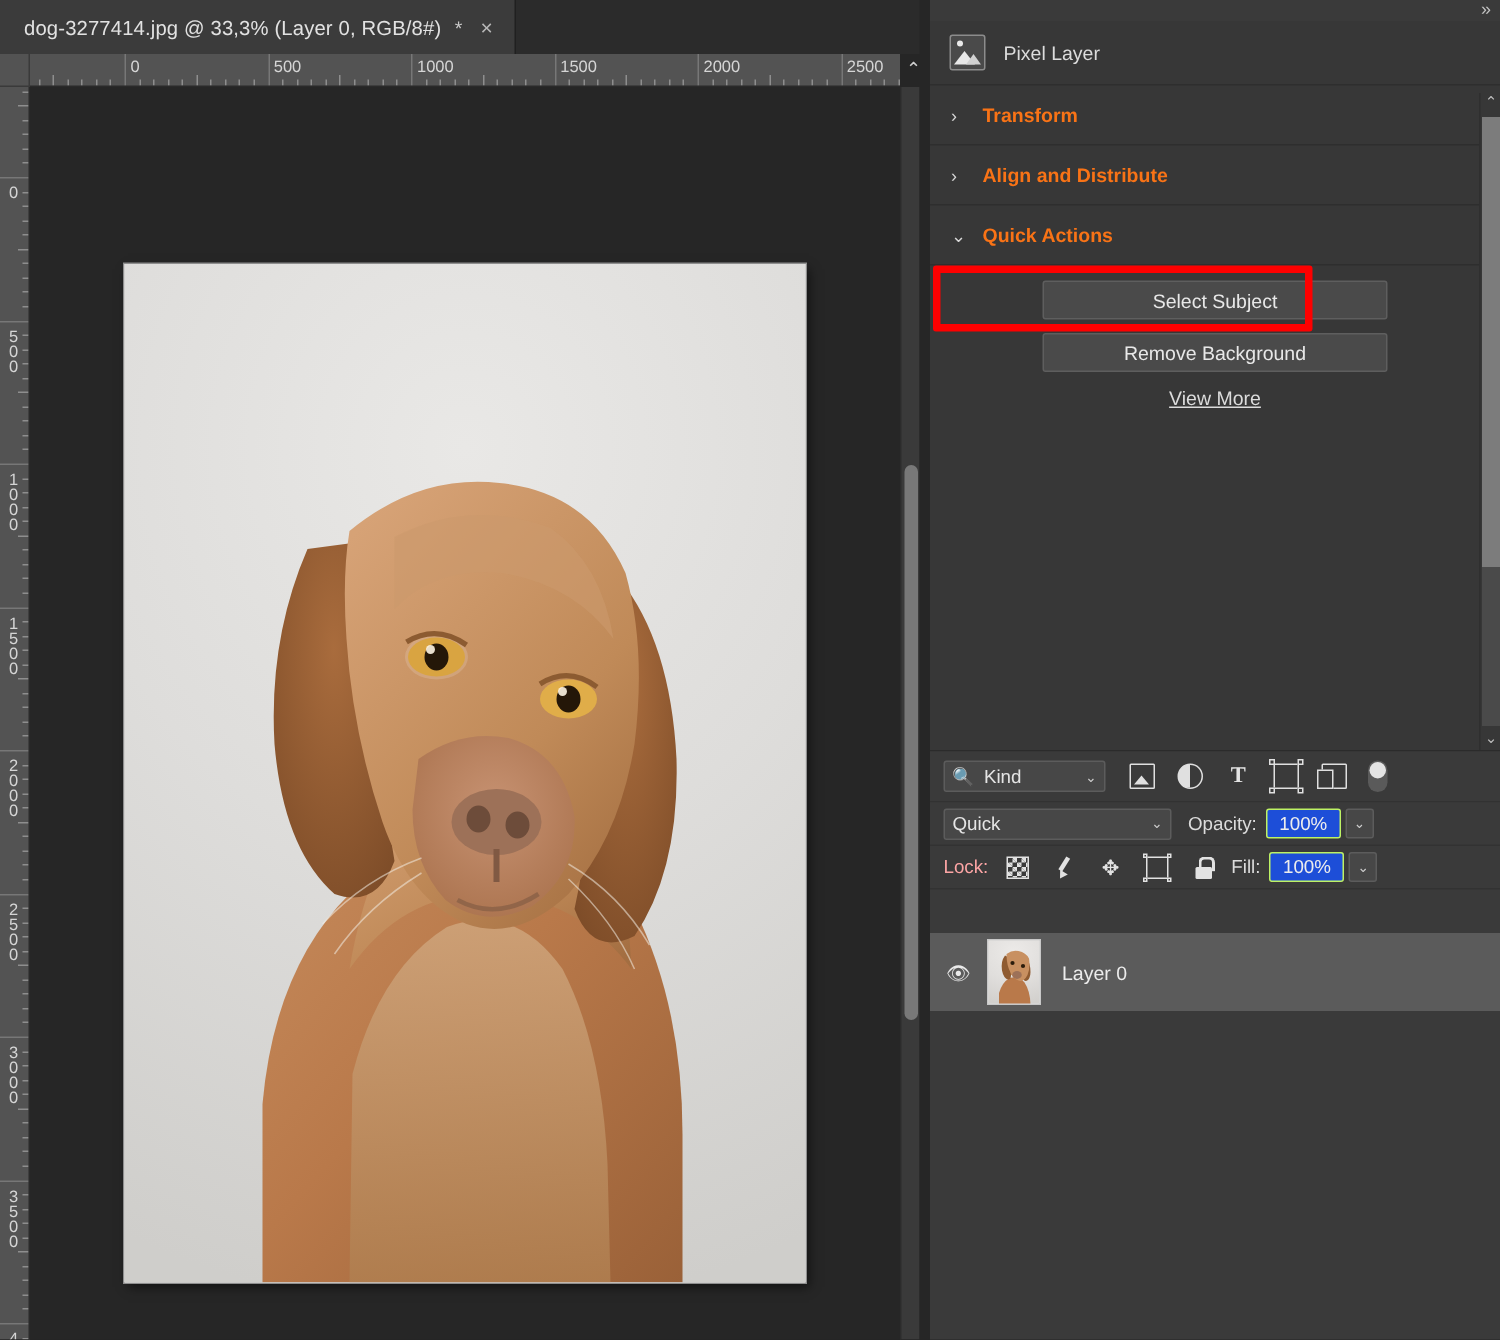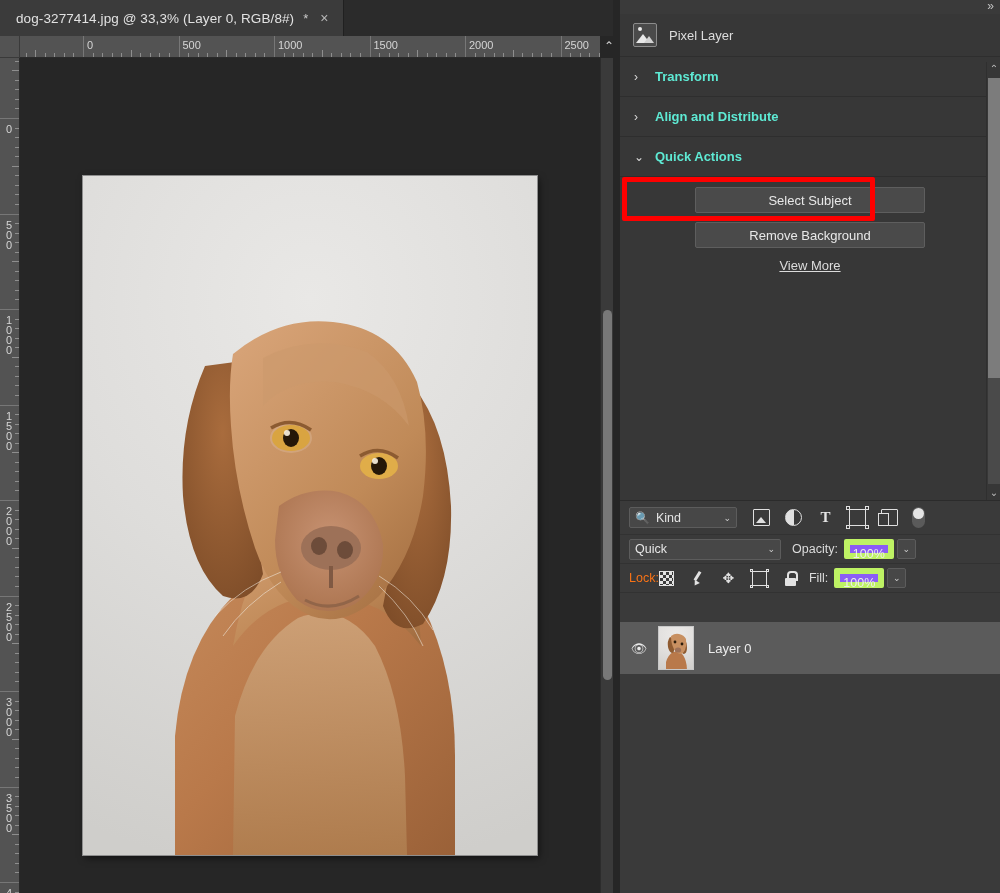--- a/index.html
+++ b/index.html
@@ -99,21 +99,21 @@
   .layerinfo-icon .sun { position: absolute; left: 4px; top: 3px; width: 4px; height: 4px; border-radius: 50%; background: #eaeaea; }
   .layerinfo-label { color: #dcdcdc; font-size: 13px; }
 
   .section-head {
     display: flex; align-items: center; gap: 11px;
     height: 40px; padding: 0 14px;
     border-bottom: 1px solid #2e2e2e;
     cursor: pointer;
   }
   .twisty { color: #d8d8d8; font-size: 12px; width: 10px; display: inline-block; }
-  .section-title { color: #5eead4; font-size: 13px; font-weight: bold; }
+  .section-title { color: #f97316; font-size: 13px; font-weight: bold; }
 
   .qa-body { padding: 10px 0 16px; position: relative; }
   .qa-btn {
     display: block; width: 230px; margin: 0 auto 9px; height: 26px;
     background: #4a4a4a; border: 1px solid #5e5e5e; border-radius: 2px;
     color: #e8e8e8; font-size: 13px; font-family: "Liberation Sans", sans-serif;
     cursor: pointer;
   }
   .qa-more {
     display: block; text-align: center; color: #dcdcdc; font-size: 13px;
@@ -163,31 +163,31 @@
   .blendrow { display: flex; align-items: center; height: 29px; padding: 0 9px; background: #3a3a3a; border-bottom: 1px solid #323232; }
   .blend-select {
     display: flex; align-items: center; width: 152px; height: 21px;
     background: #474747; border: 1px solid #5c5c5c; border-radius: 2px;
     padding: 0 5px; color: #e6e6e6; font-size: 12.5px; cursor: pointer;
   }
   .blend-select .chev { margin-left: auto; font-size: 9px; color: #cfcfcf; }
   .fieldlabel { color: #dcdcdc; font-size: 12.5px; margin-left: 11px; }
   .numfield {
     width: 50px; height: 20px; margin-left: 6px;
-    background: #8b5cf6; border: 6px solid #bef264; border-radius: 2px;
+    background: #1d4ed8; border: 1px solid #bef264; border-radius: 2px;
     color: #ededed; font-size: 12.5px; text-align: center; line-height: 18px; cursor: text;
   }
   .numchev {
     width: 19px; height: 20px; margin-left: 3px;
     background: #474747; border: 1px solid #5c5c5c; border-radius: 2px;
     color: #cfcfcf; font-size: 9px; text-align: center; line-height: 18px; cursor: pointer;
   }
 
   .lockrow { display: flex; align-items: center; height: 29px; padding: 0 9px; background: #3a3a3a; border-bottom: 1px solid #323232; }
-  .lock-label { color: #f97316; font-size: 12.5px; }
+  .lock-label { color: #fca5a5; font-size: 12.5px; margin-right: 12px; }
   .lock-icons { display: flex; align-items: center; gap: 16px; }
   .li { width: 15px; height: 15px; position: relative; cursor: pointer; }
   .li-trans {
     border: 1.5px solid #e2e2e2;
     background-image:
       linear-gradient(45deg, #e2e2e2 25%, transparent 25%, transparent 75%, #e2e2e2 75%),
       linear-gradient(45deg, #e2e2e2 25%, transparent 25%, transparent 75%, #e2e2e2 75%);
     background-size: 6px 6px; background-position: 0 0, 3px 3px;
   }
   .li-brush::before { content:""; position:absolute; left:6px; top:0; width:3px; height:10px; background:#e2e2e2; transform: rotate(32deg); }

